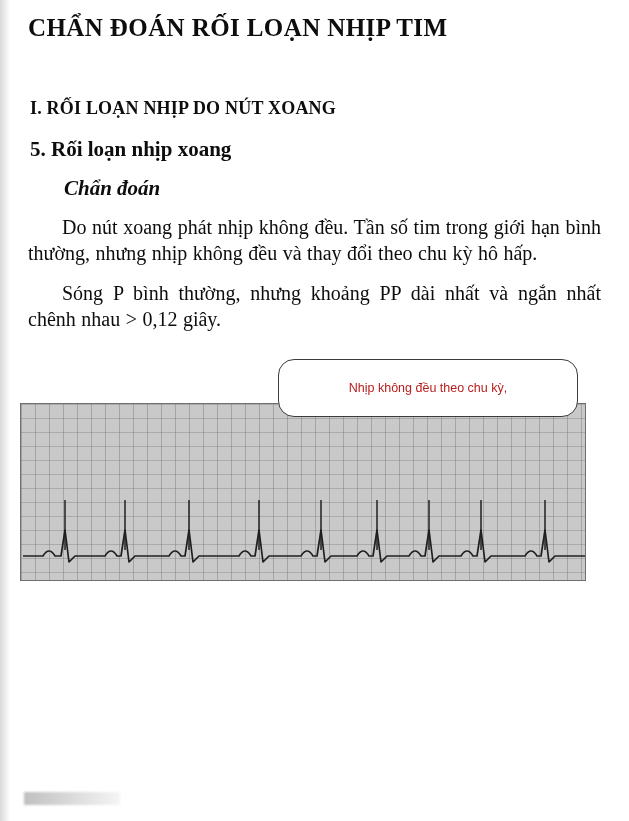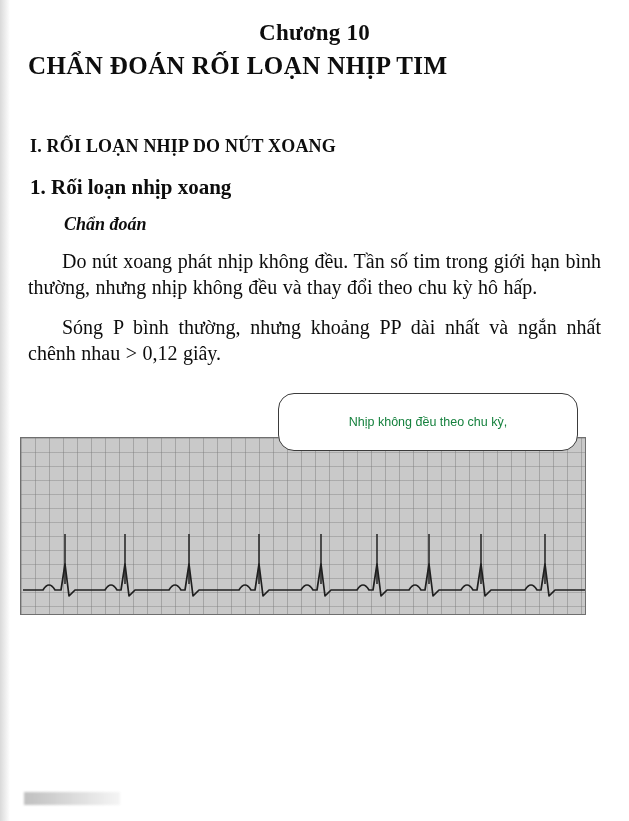--- a/index.html
+++ b/index.html
@@ -42,21 +42,21 @@
     letter-spacing: 0.2px;
   }
   .subsection-heading {
     font-weight: bold;
     font-size: 21px;
     margin: 18px 0 0 2px;
   }
   .italic-heading {
     font-weight: bold;
     font-style: italic;
-    font-size: 18px;
+    font-size: 21px;
     margin: 14px 0 0 36px;
   }
   p.body-text {
     font-size: 20px;
     line-height: 1.32;
     text-align: justify;
     margin: 13px 0 0 0;
     text-indent: 34px;
     word-spacing: 0.5px;
   }
@@ -112,21 +112,21 @@
     border: 1px solid #3b3b3b;
     border-radius: 16px;
     box-sizing: border-box;
     display: flex;
     flex-direction: column;
     align-items: center;
     justify-content: center;
     font-family: "Liberation Sans", sans-serif;
     font-size: 12.5px;
     line-height: 1.45;
-    color: #15803d;
+    color: #b91c1c;
     text-align: center;
     z-index: 4;
   }
   .bottom-smudge {
     position: absolute;
     left: 24px;
     top: 792px;
     width: 96px;
     height: 13px;
     background: linear-gradient(90deg, rgba(140,140,140,0.55), rgba(190,190,190,0.15));
@@ -137,25 +137,24 @@
     left: 0; top: 0; width: 10px; height: 821px;
     background: linear-gradient(90deg, rgba(120,120,120,0.28), rgba(255,255,255,0));
     pointer-events: none;
   }
 </style>
 </head>
 <body>
 
 <div class="page">
 
-  <div class="chapter-label">Chương 10</div>
   <div class="chapter-title">CHẨN ĐOÁN RỐI LOẠN NHỊP TIM</div>
 
   <div class="section-heading">I. RỐI LOẠN NHỊP DO NÚT XOANG</div>
-  <div class="subsection-heading">1. Rối loạn nhịp xoang</div>
+  <div class="subsection-heading">5. Rối loạn nhịp xoang</div>
   <div class="italic-heading">Chẩn đoán</div>
 
   <p class="body-text">Do nút xoang phát nhịp không đều. Tần số tim trong giới hạn bình thường, nhưng nhịp không đều và thay đổi theo chu kỳ hô hấp.</p>
   <p class="body-text">Sóng P bình thường, nhưng khoảng PP dài nhất và ngắn nhất chênh nhau &gt; 0,12 giây.</p>
 
   <div class="figure">
 
     <svg class="ecg-svg" width="600" height="246" viewBox="0 0 600 246">
       <g stroke="#2e2e2e" stroke-width="1.4" fill="none">
         <line x1="300" y1="58" x2="288" y2="130"></line>

